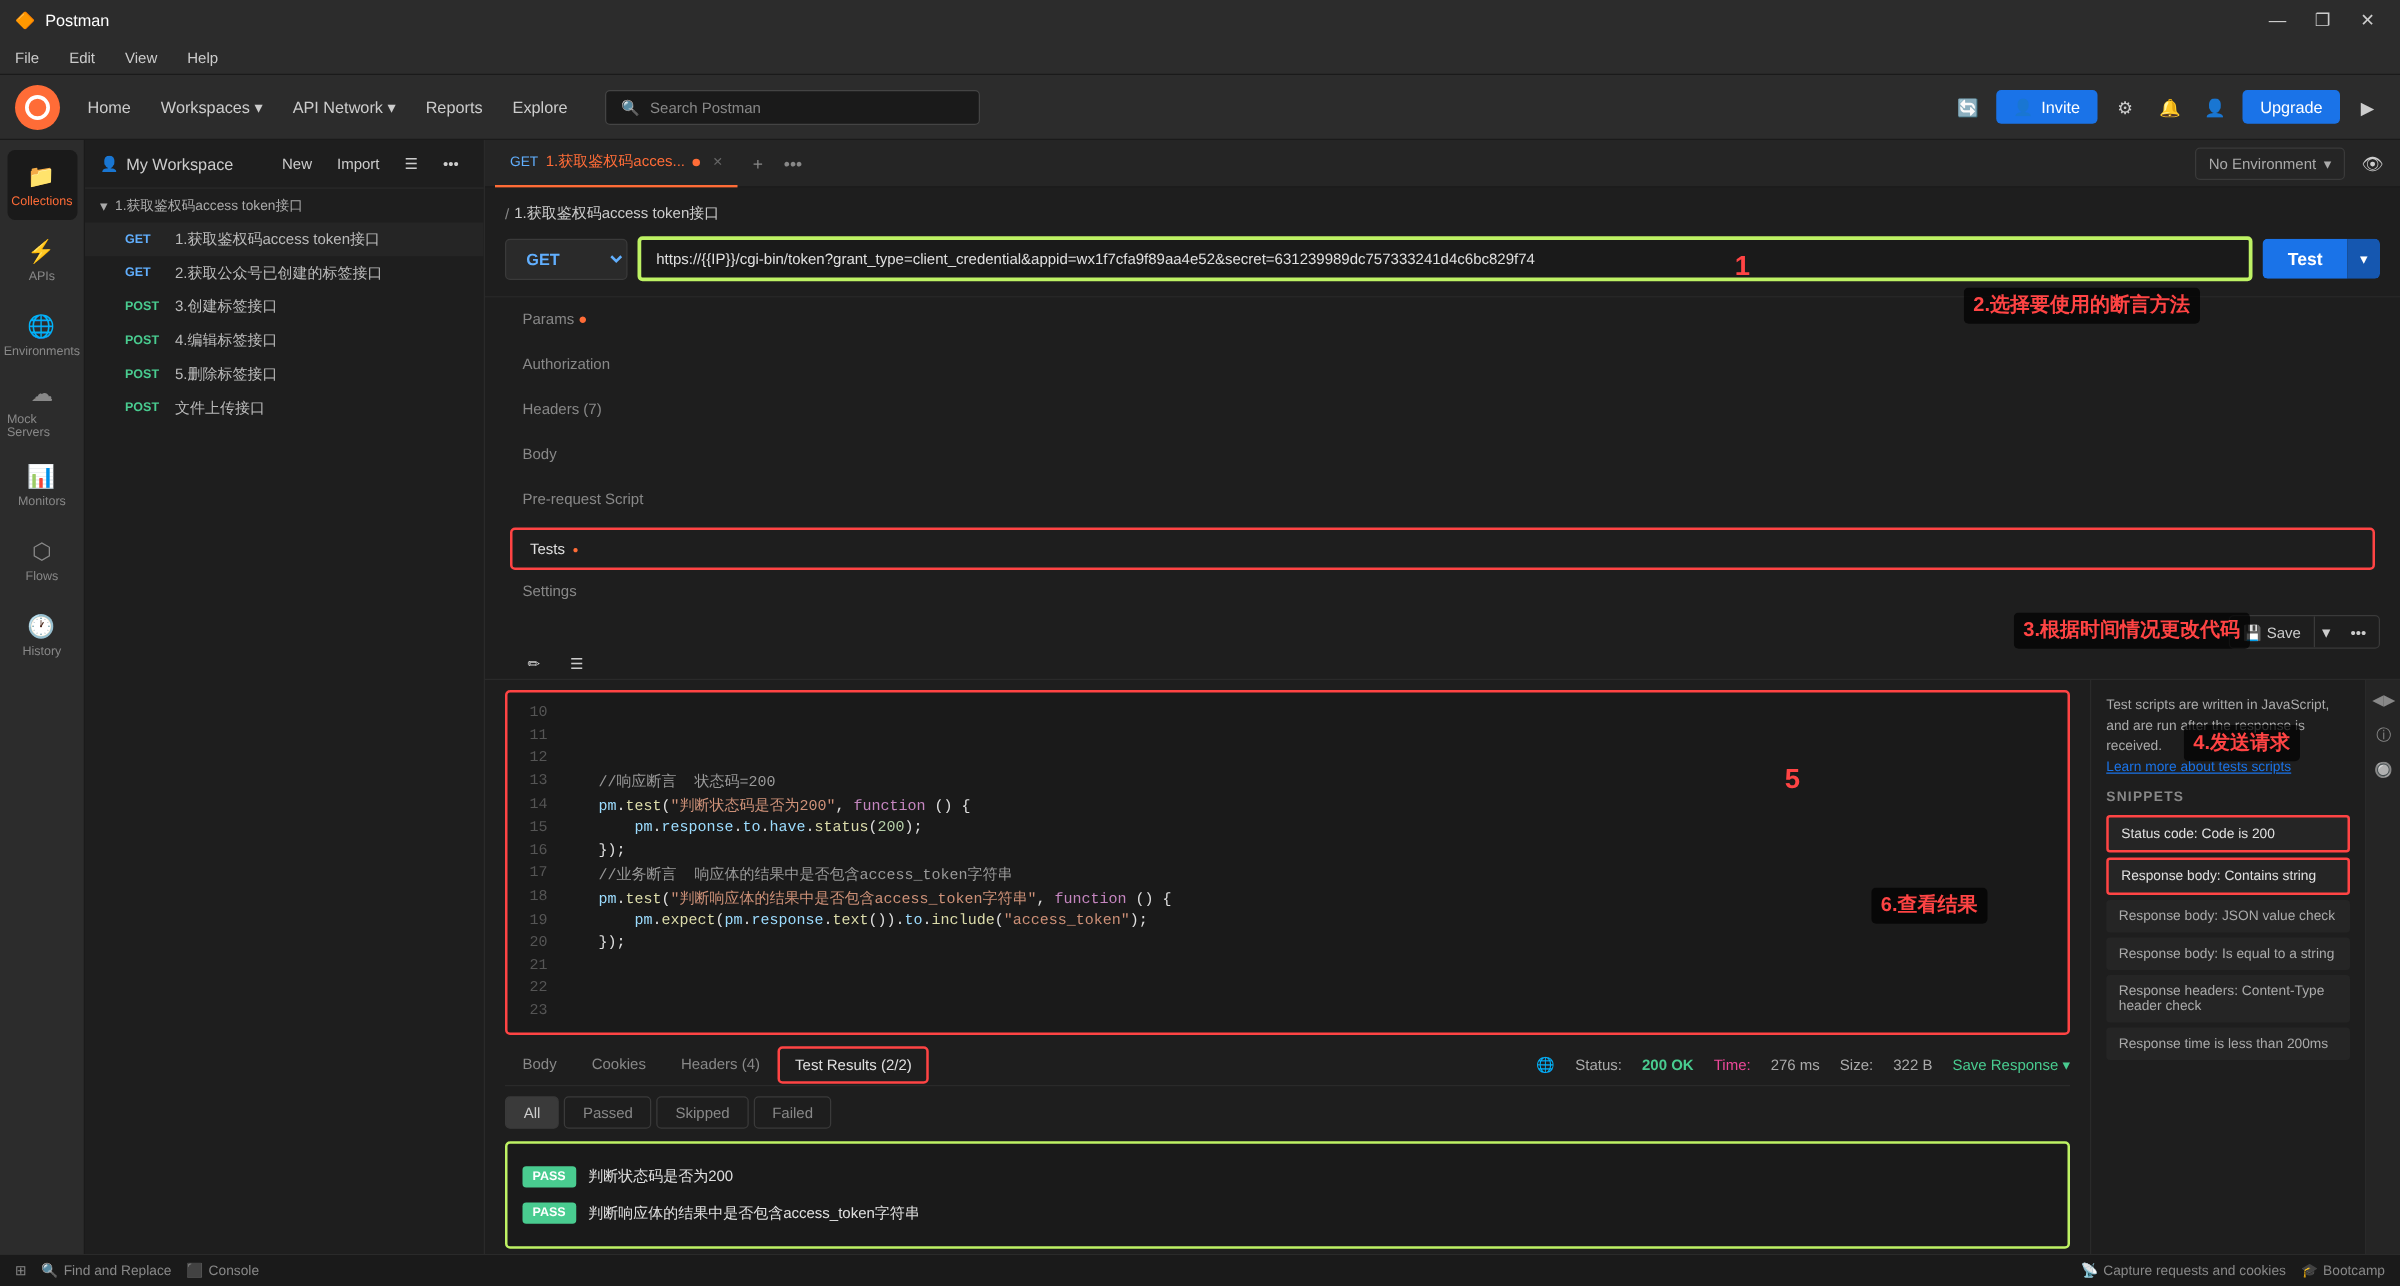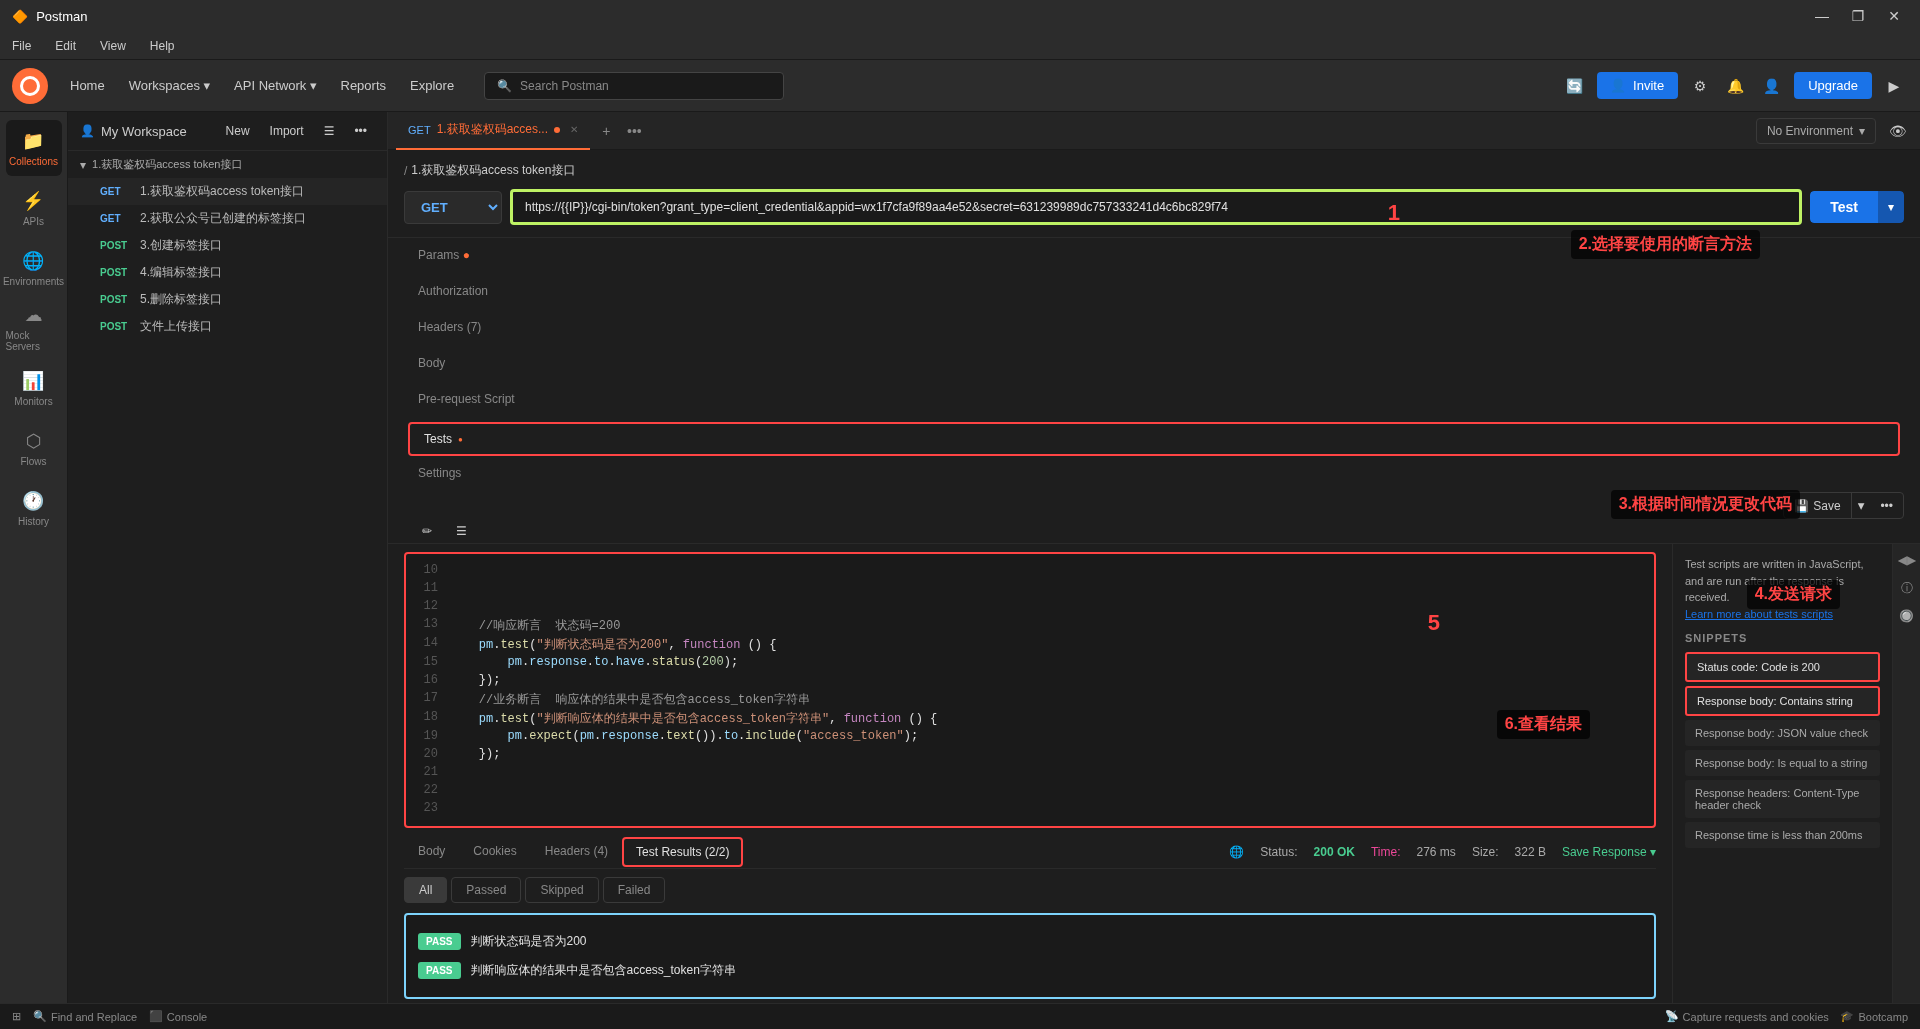--- a/index.html
+++ b/index.html
@@ -92,21 +92,21 @@
     .status-ok { color: #49cc90; font-weight: 600; }
     .status-info { color: #aaa; }
     .save-response { color: #49cc90; font-size: 12px; cursor: pointer; }
 
     
     .filter-tabs { display: flex; gap: 4px; margin-bottom: 10px; }
     .filter-tab { padding: 5px 14px; border-radius: 4px; border: 1px solid #3a3a3a; background: none; color: #888; font-size: 12px; cursor: pointer; }
     .filter-tab.active { background: #3a3a3a; color: #ccc; }
 
     
-    .test-results { border: 2px solid #7dd3fc; border-radius: 4px; padding: 12px; background: #1a1a1a; }
+    .test-results { border: 2px solid #bef264; border-radius: 4px; padding: 12px; background: #1a1a1a; }
     .test-result-item { display: flex; align-items: center; gap: 10px; padding: 6px 0; }
     .pass-badge { background: #49cc90; color: #fff; font-size: 10px; font-weight: 700; padding: 3px 8px; border-radius: 3px; }
 
     
     .snippets-panel { width: 220px; background: #1e1e1e; border-left: 1px solid #2a2a2a; padding: 12px; overflow-y: auto; font-size: 11px; }
     .snippets-desc { color: #aaa; margin-bottom: 10px; line-height: 1.5; }
     .snippets-link { color: #1a73e8; cursor: pointer; text-decoration: underline; }
     .snippets-title { color: #888; font-size: 11px; text-transform: uppercase; letter-spacing: 1px; margin-bottom: 8px; font-weight: 600; }
     .snippet-item { padding: 7px 10px; background: #252525; margin-bottom: 4px; border-radius: 3px; cursor: pointer; color: #aaa; font-size: 11px; }
     .snippet-item.highlighted-snippet { border: 2px solid #ff4444; color: #e0e0e0; }

